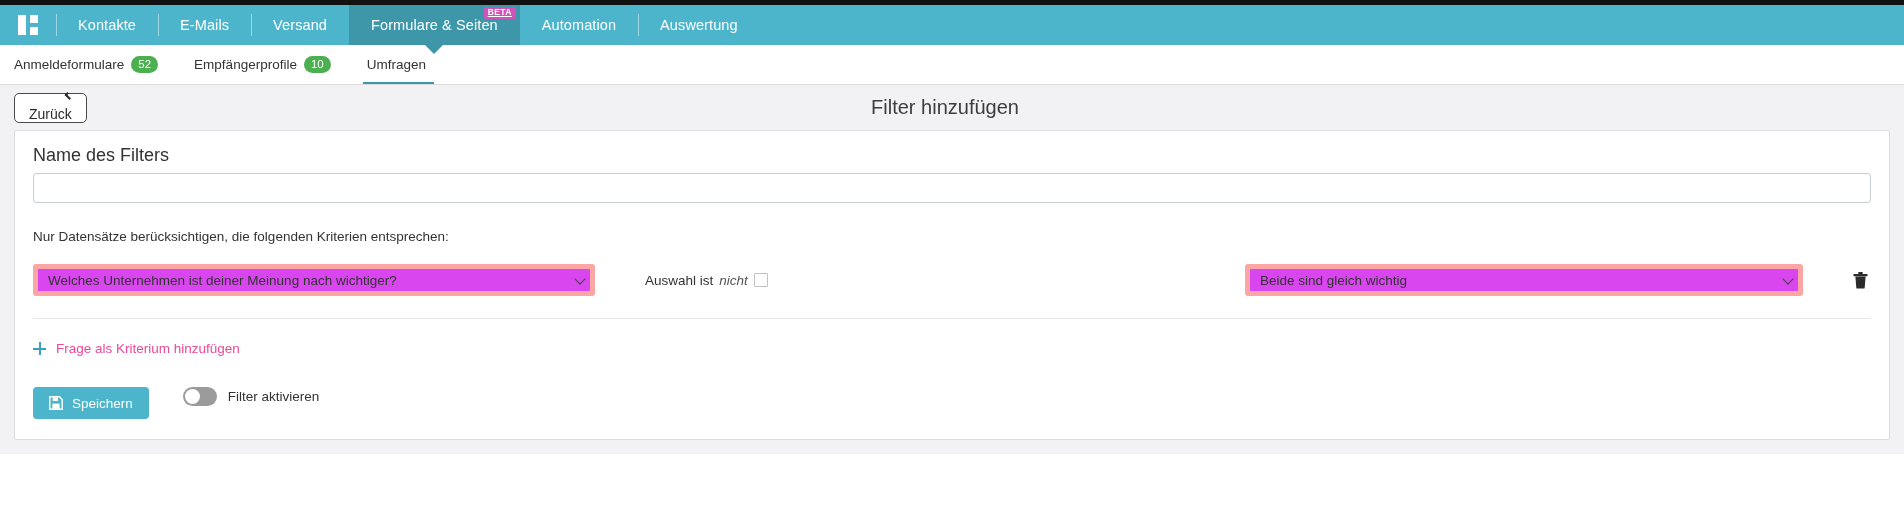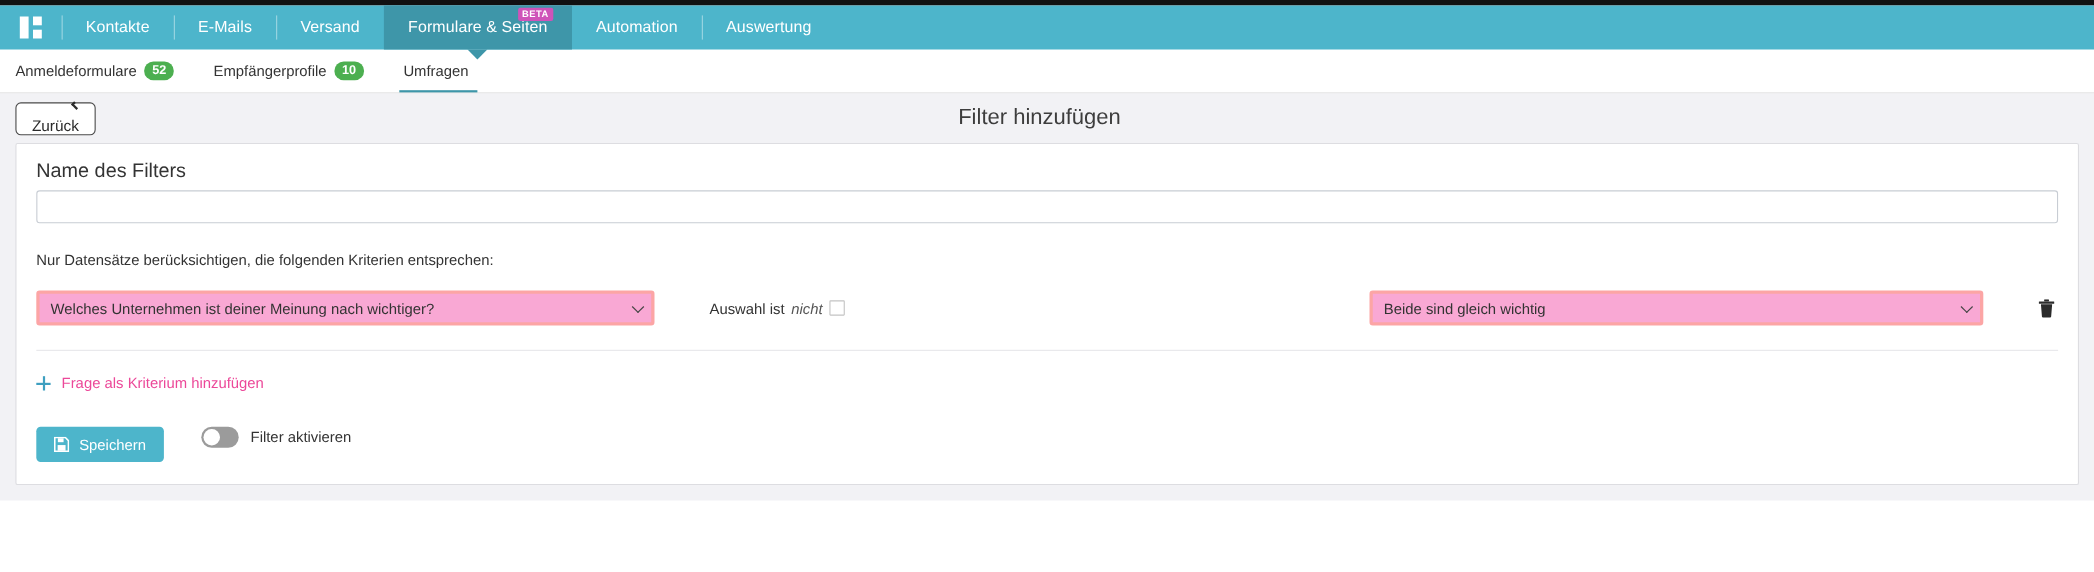--- a/index.html
+++ b/index.html
@@ -63,29 +63,30 @@
   }
   .nav-item.active {
     background: #3e96a9;
   }
   .nav-item.active::before { background: transparent; }
   .nav-item.active + .nav-item::before { background: transparent; }
 
   .beta-badge {
     position: absolute;
     top: 2px;
-    right: 17px;
+    right: 4px;
     background: #cf53b9;
     color: #ffffff;
     font-size: 8.5px;
     font-weight: bold;
     letter-spacing: .4px;
     padding: 1px 4px 1.5px 4px;
     border-radius: 2px;
     line-height: 1.1;
+    text-decoration: underline;
   }
   .nav-caret {
     position: absolute;
     bottom: -9px;
     left: 50%;
     transform: translateX(-50%);
     width: 0; height: 0;
     border-left: 9px solid transparent;
     border-right: 9px solid transparent;
     border-top: 9px solid #3e96a9;
@@ -115,21 +116,21 @@
     content: "";
     position: absolute;
     left: -4px; right: 6px; bottom: 0;
     height: 2px;
     background: #3e96a9;
   }
   .count-badge {
     background: #4caf50;
     color: #ffffff;
     font-size: 11.5px;
-    font-weight: bold;
+    font-weight: normal;
     border-radius: 9px;
     padding: 1.5px 7px 2px 7px;
     line-height: 1.25;
   }
 
   
   .page-band {
     background: #f2f2f5;
     height: 45px;
     position: relative;
@@ -214,22 +215,22 @@
   }
   .select-box {
     position: relative;
     height: 32px;
   }
   .select-box select {
     width: 100%;
     height: 100%;
     -webkit-appearance: none;
     appearance: none;
-    background: #f9a8d4;
-    border: 3px solid #fca5a5;
+    background: #d946ef;
+    border: 5px solid #fca5a5;
     border-radius: 3px;
     padding: 0 30px 0 10px;
     font-size: 13.5px;
     font-family: "Liberation Sans", sans-serif;
     color: #333333;
     outline: none;
     cursor: pointer;
   }
   .sel-chev {
     position: absolute;

